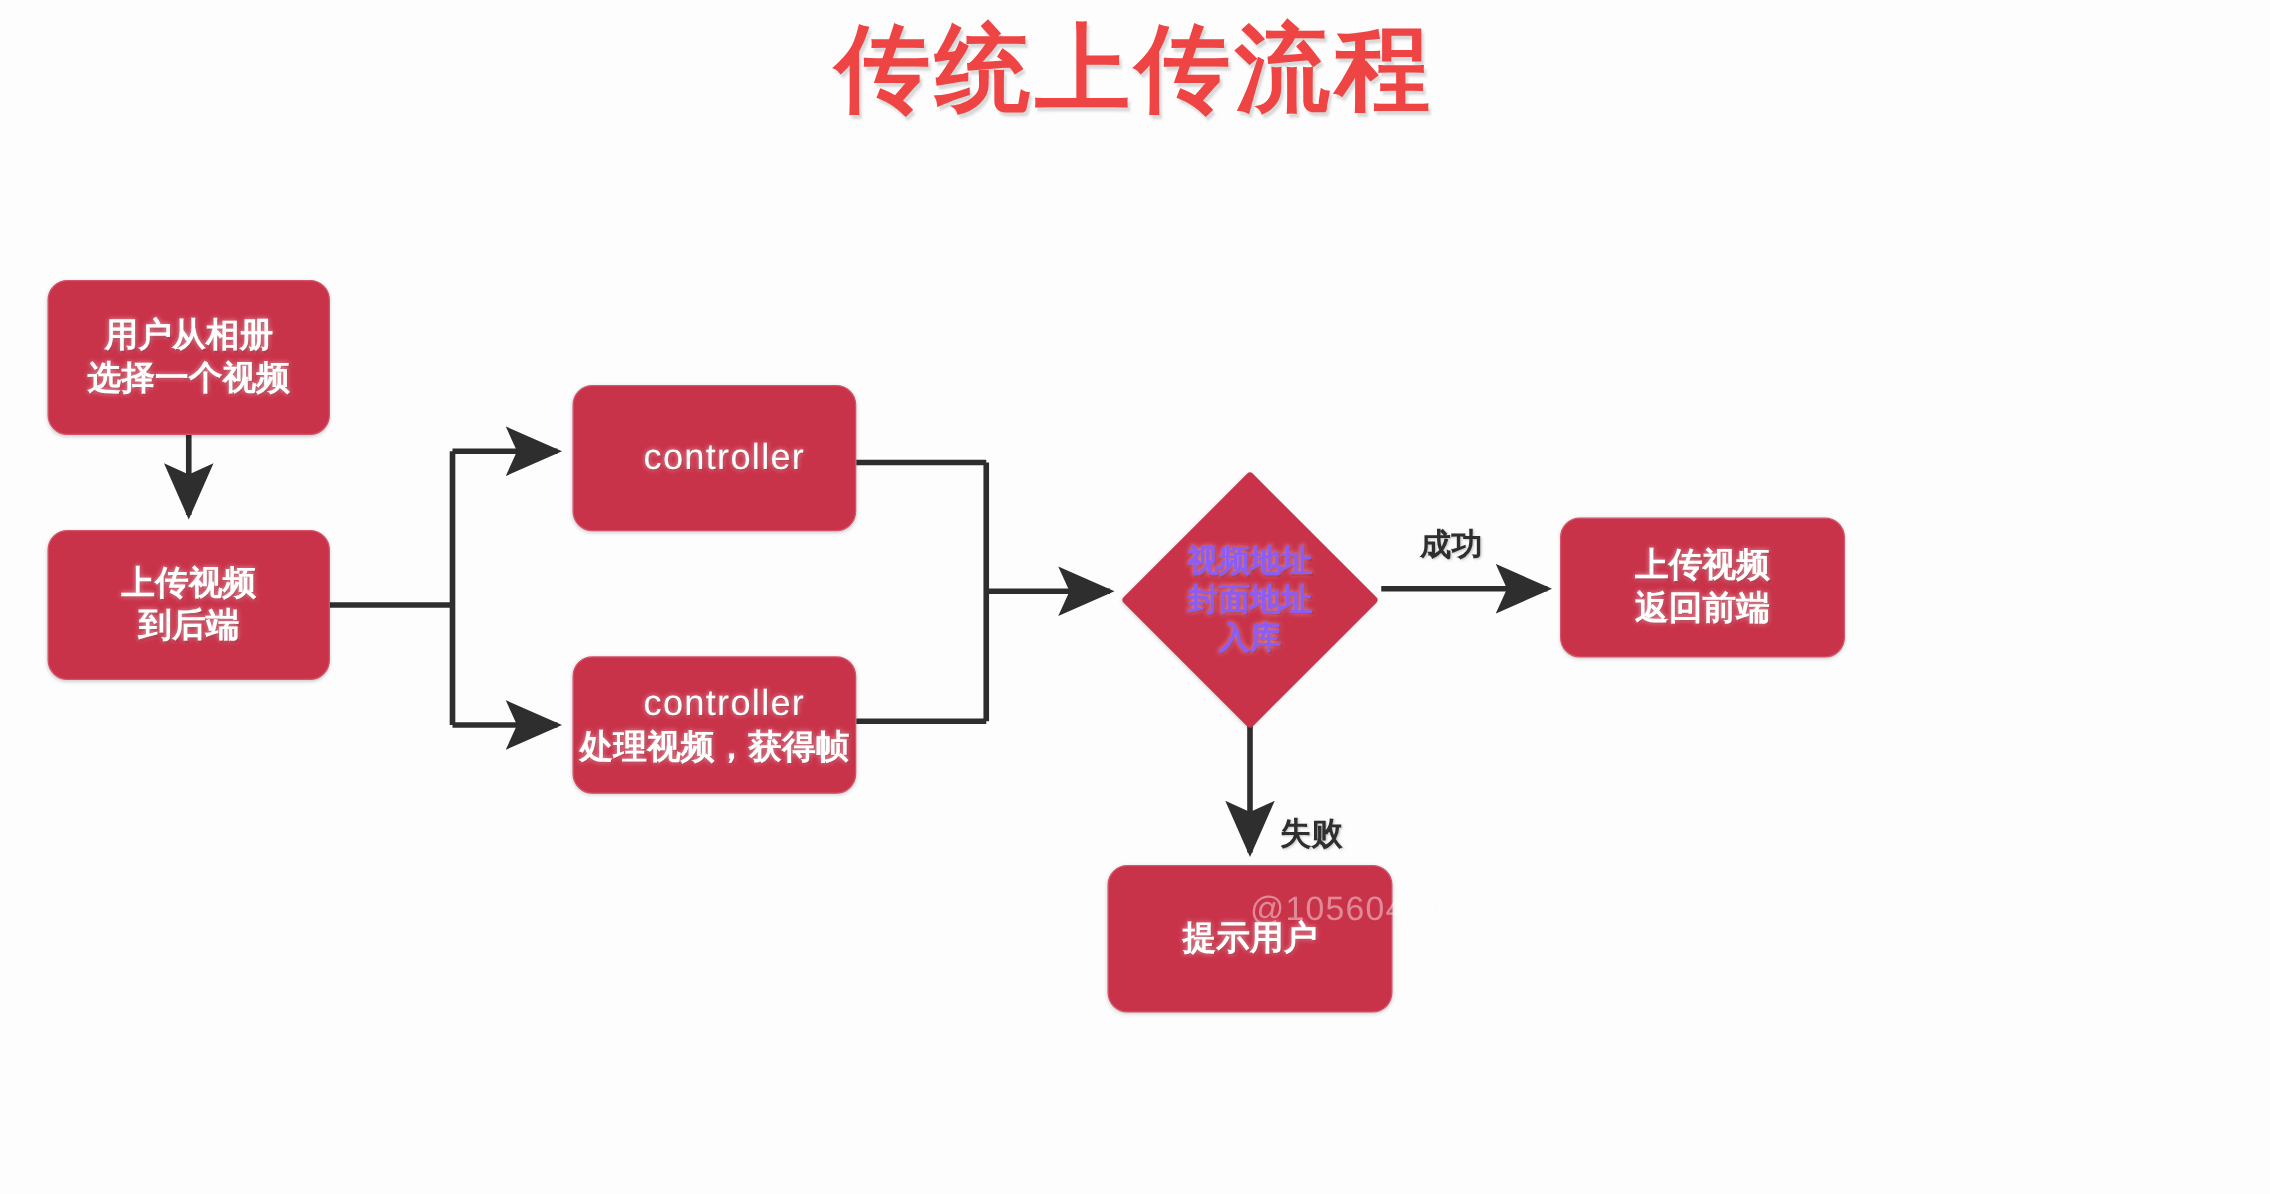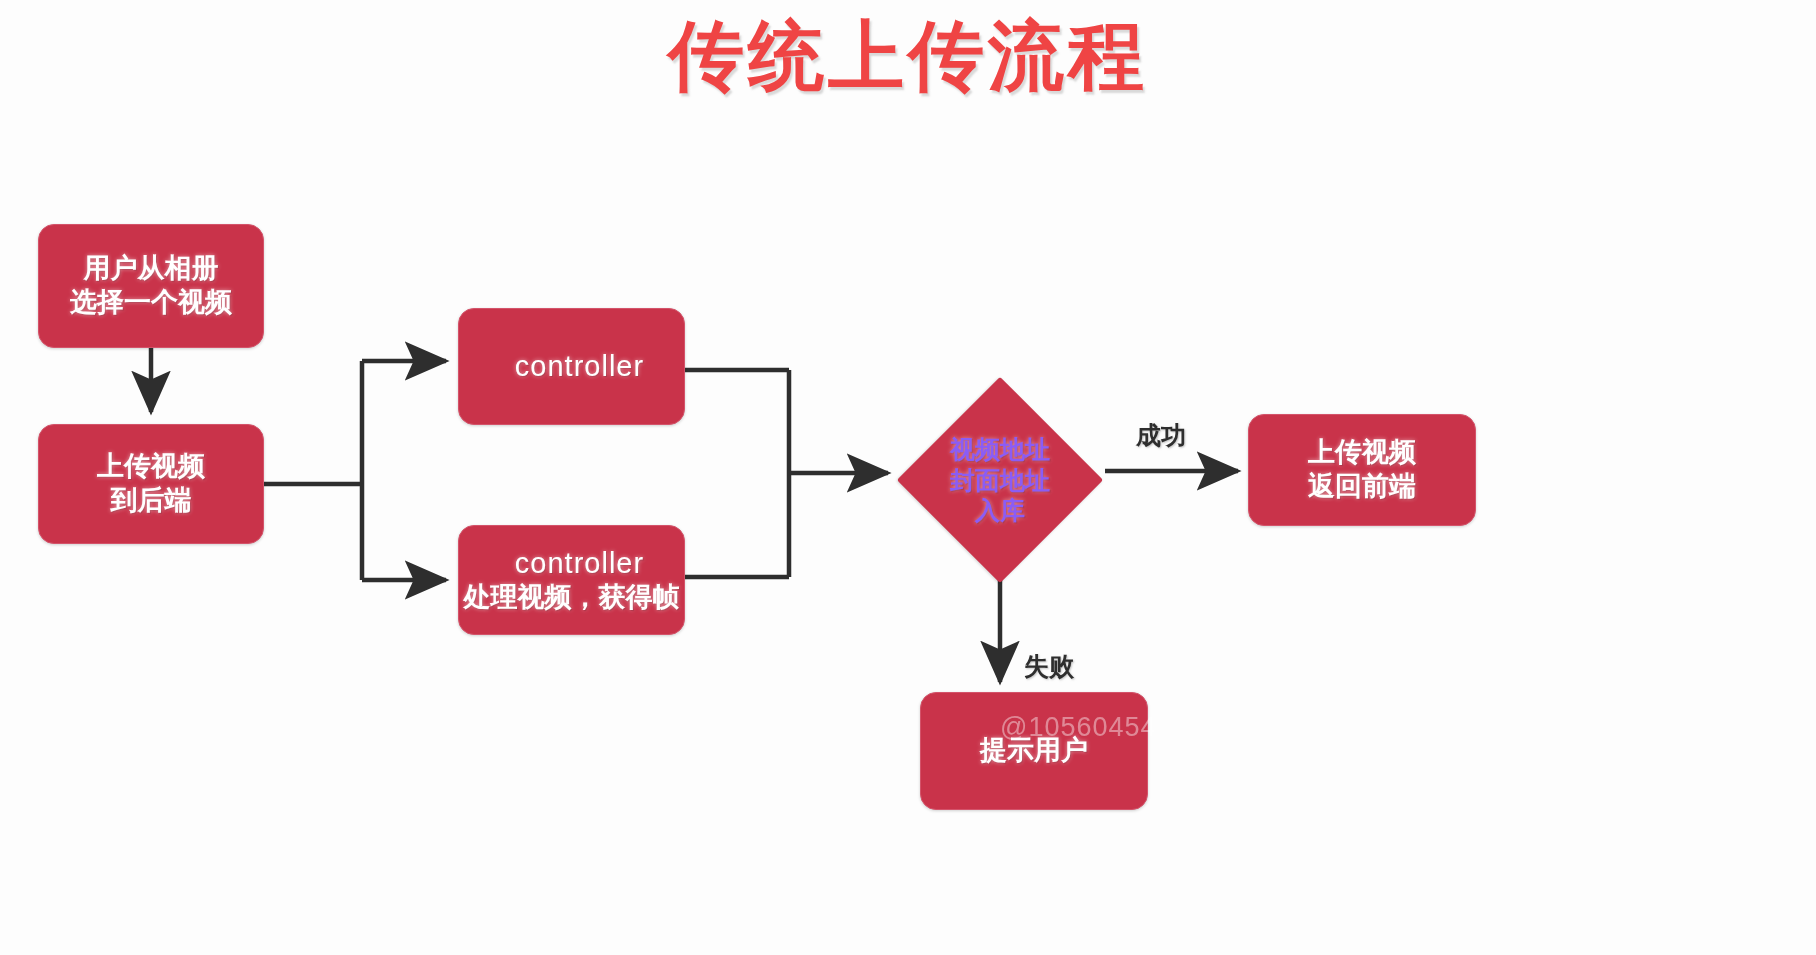--- a/index.html
+++ b/index.html
@@ -77,21 +77,21 @@
     font-size: 29px;
     margin-left: 16px;
   }
 
   
   #node-select-video { left: 38px;  top: 224px; width: 226px; height: 124px; }
   #node-upload-backend { left: 38px; top: 424px; width: 226px; height: 120px; }
   #node-controller-upload { left: 458px; top: 308px; width: 227px; height: 117px; }
   #node-controller-frame  { left: 458px; top: 525px; width: 227px; height: 110px; }
   #node-info-db { left: 1248px; top: 414px; width: 228px; height: 112px; }
-  #node-notify-user { left: 886px; top: 692px; width: 228px; height: 118px; margin-left: 34px; }
+  #node-notify-user { left: 886px; top: 692px; width: 228px; height: 118px; }
 
   
   #node-decision {
     position: absolute;
     left: 897px;
     top: 377px;
     width: 206px;
     height: 206px;
     z-index: 3;
   }

